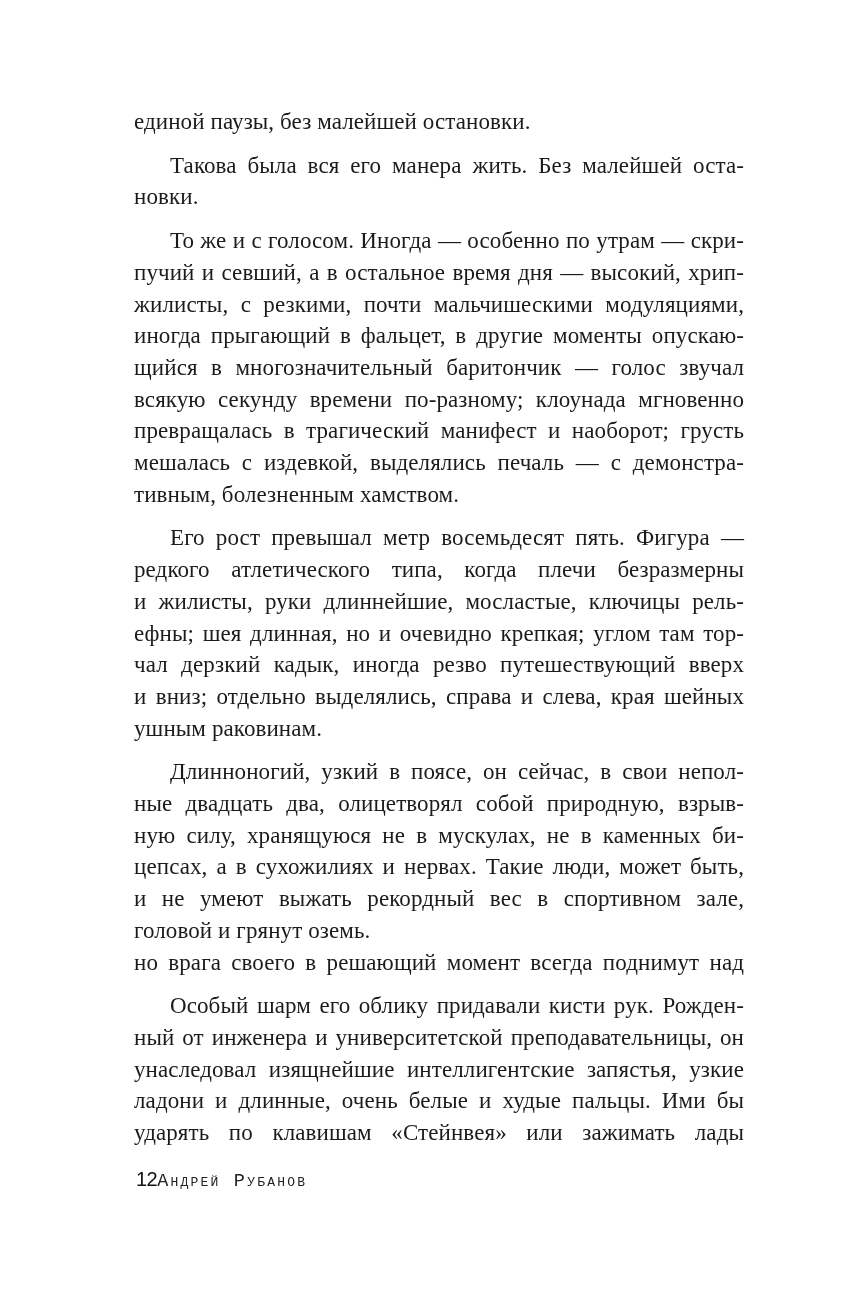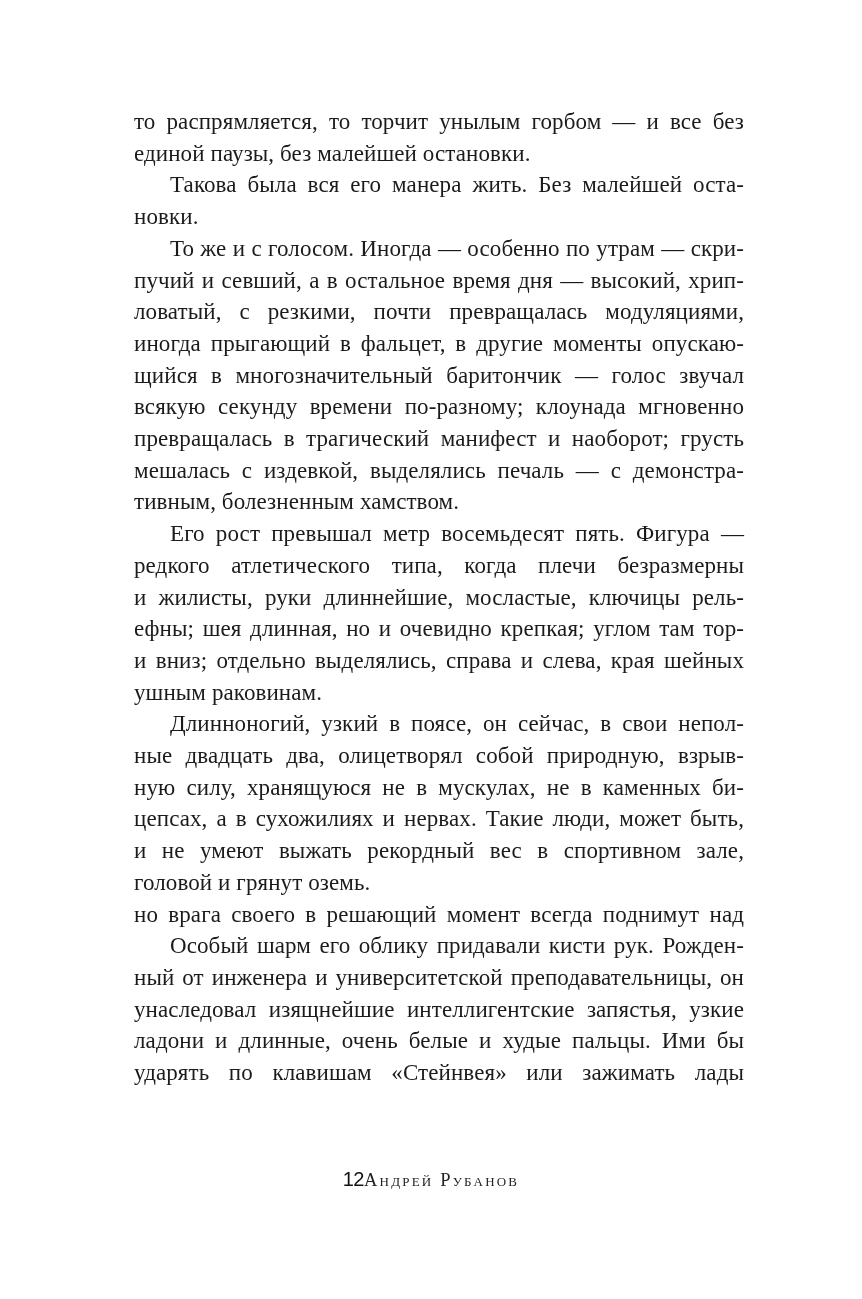--- a/index.html
+++ b/index.html
@@ -24,72 +24,73 @@
   .line {
     font-size: 23px;
     line-height: 31.7px;
     color: #1b1b1b;
     text-align: justify;
     text-align-last: justify;
     letter-spacing: 0.1px;
   }
   .line.indent {
     text-indent: 36px;
+    margin-top: 12px;
   }
   .line.lastline {
     text-align-last: left;
   }
   .footer {
     position: absolute;
-    left: 126px;
+    left: 136px;
     top: 1168px;
     width: 610px;
     display: flex;
-    justify-content: center;
+    justify-content: flex-start;
     align-items: baseline;
   }
   .page-num {
     font-family: "Liberation Sans", sans-serif;
     font-size: 20px;
     font-weight: 500;
     color: #111111;
     letter-spacing: -0.5px;
   }
   .running-title {
-    font-family: Liberation Serif, serif;
+    font-family: Liberation Mono, monospace;
     font-variant: small-caps;
     font-size: 18.5px;
     letter-spacing: 2.2px;
     color: #222222;
   }
 </style>
 </head>
 <body>
 
 <div class="page">
 
   <div class="text-block">
 
-  <div class="line">то распрямляется, то торчит унылым горбом — и все без</div>
       <div class="line lastline">единой паузы, без малейшей остановки.</div>
       <div class="line indent">Такова была вся его манера жить. Без малейшей оста-</div>
       <div class="line lastline">новки.</div>
       <div class="line indent">То же и с голосом. Иногда — особенно по утрам — скри-</div>
       <div class="line">пучий и севший, а в остальное время дня — высокий, хрип-</div>
-      <div class="line">ловатый, с резкими, почти превращалась модуляциями,</div>
+      <div class="line">жилисты, с резкими, почти мальчишескими модуляциями,</div>
       <div class="line">иногда прыгающий в фальцет, в другие моменты опускаю-</div>
       <div class="line">щийся в многозначительный баритончик — голос звучал</div>
       <div class="line">всякую секунду времени по-разному; клоунада мгновенно</div>
       <div class="line">превращалась в трагический манифест и наоборот; грусть</div>
       <div class="line">мешалась с издевкой, выделялись печаль — с демонстра-</div>
       <div class="line lastline">тивным, болезненным хамством.</div>
       <div class="line indent">Его рост превышал метр восемьдесят пять. Фигура —</div>
       <div class="line">редкого атлетического типа, когда плечи безразмерны</div>
       <div class="line">и жилисты, руки длиннейшие, мосластые, ключицы рель-</div>
       <div class="line">ефны; шея длинная, но и очевидно крепкая; углом там тор-</div>
+      <div class="line">чал дерзкий кадык, иногда резво путешествующий вверх</div>
       <div class="line">и вниз; отдельно выделялись, справа и слева, края шейных</div>
       <div class="line lastline">ушным раковинам.</div>
       <div class="line indent">Длинноногий, узкий в поясе, он сейчас, в свои непол-</div>
       <div class="line">ные двадцать два, олицетворял собой природную, взрыв-</div>
       <div class="line">ную силу, хранящуюся не в мускулах, не в каменных би-</div>
       <div class="line">цепсах, а в сухожилиях и нервах. Такие люди, может быть,</div>
       <div class="line">и не умеют выжать рекордный вес в спортивном зале,</div>
       <div class="line lastline">головой и грянут оземь.</div>
       <div class="line">но врага своего в решающий момент всегда поднимут над</div>
       <div class="line indent">Особый шарм его облику придавали кисти рук. Рожден-</div>

